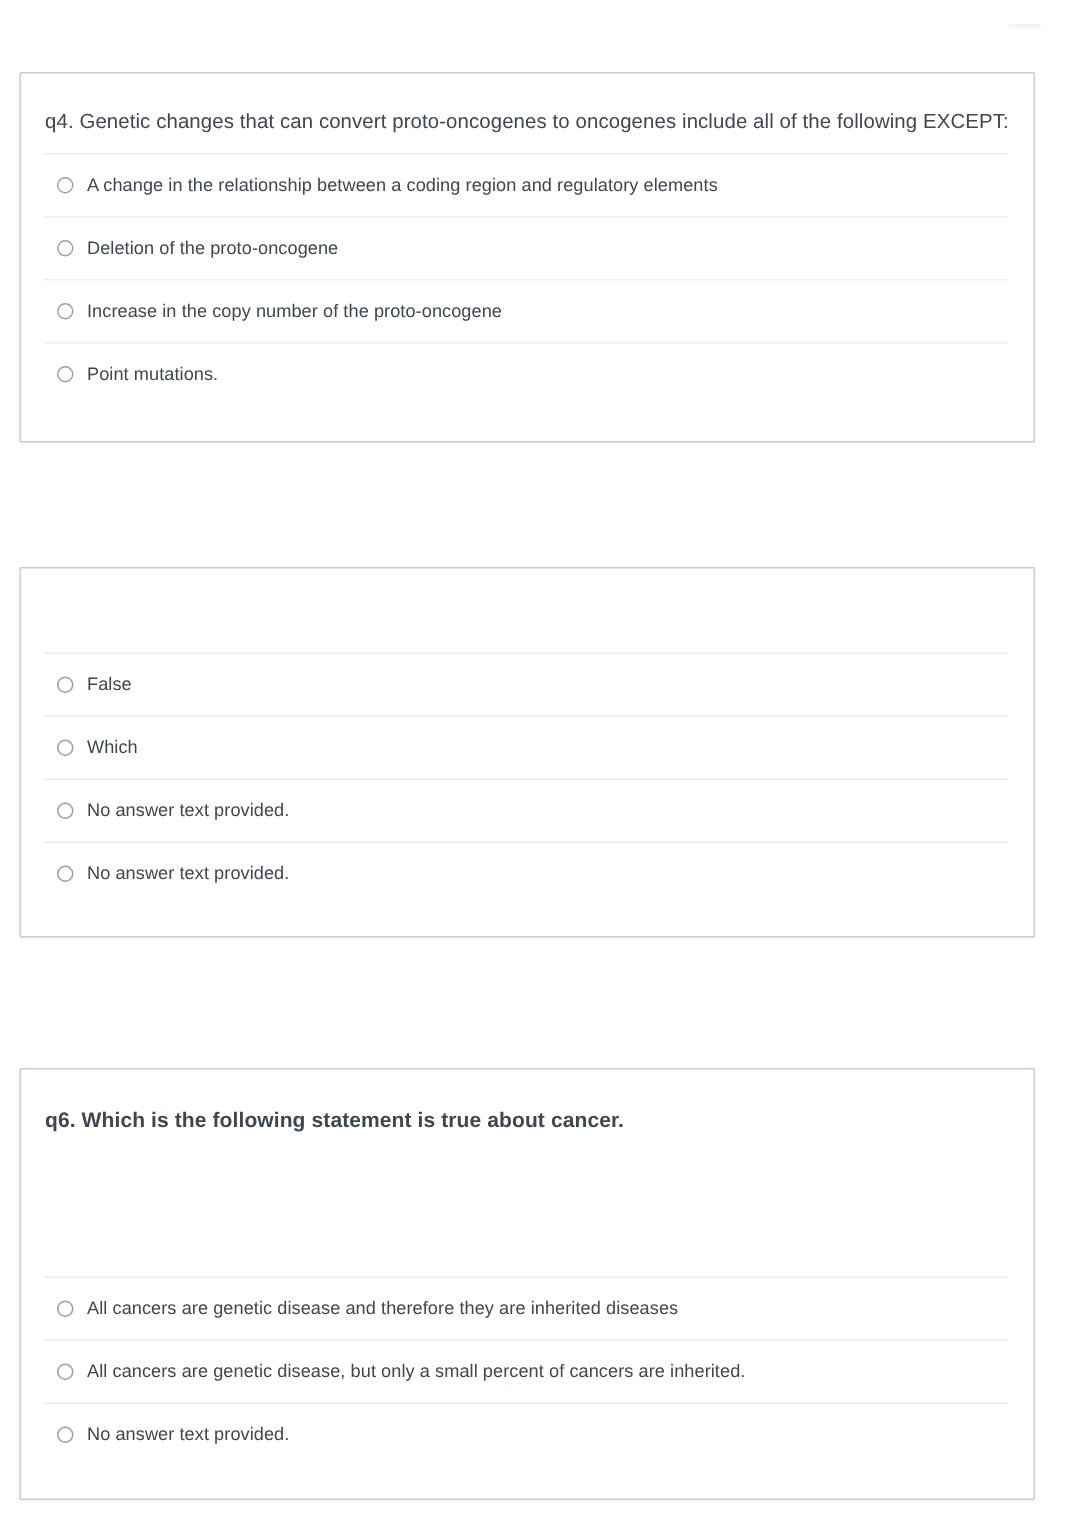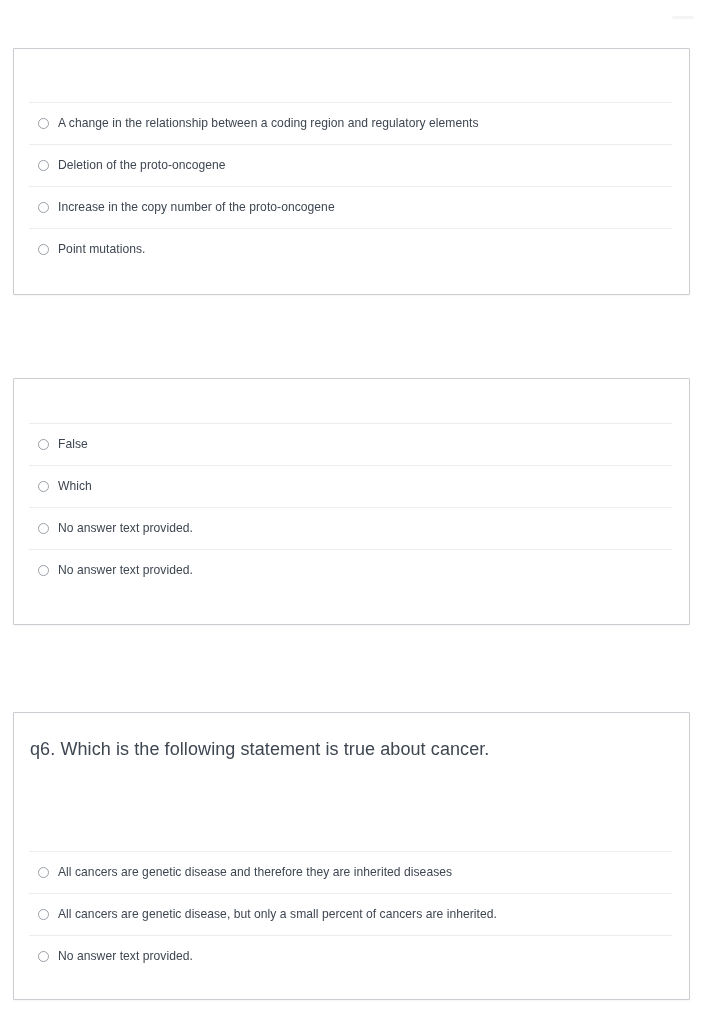--- a/index.html
+++ b/index.html
@@ -48,21 +48,22 @@
     line-height: 1.52;
     letter-spacing: 0.005em;
     white-space: pre-line;
   }
   .qtext.size-lg {
     top: 22px;
     font-size: 13.6px;
   }
   .qtext.size-sm {
     top: 23px;
-    font-size: 18px;
+    font-size: 14px;
+    font-weight: bold;
   }
 
   
   .options {
     position: absolute;
     left: 15px;
     right: 17px;
     bottom: 0;
   }
   .opt-row {
@@ -86,21 +87,21 @@
   .opt-label {
     font-size: 12.1px;
     color: #3e4651;
     line-height: 1.35;
     letter-spacing: 0.004em;
     white-space: nowrap;
   }
 
   
   .opts-1 { bottom: 24px; }
-  .opts-2 { bottom: 33px; text-align: center; }
+  .opts-2 { bottom: 21px; text-align: center; }
   .opts-3 { bottom: 22px; }
 
   
   .artifact {
     position: absolute;
     top: 16px;
     left: 672px;
     width: 22px;
     height: 3px;
     background: rgba(180,186,196,0.16);
@@ -108,20 +109,21 @@
   }
 </style>
 </head>
 <body>
 
 <div class="page">
 
   <div class="artifact"></div>
 
   <div class="qcard qcard-1">
+    <div class="qtext size-lg">q4. Genetic changes that can convert proto-oncogenes to oncogenes include all of the following EXCEPT:</div>
 
     <div class="options opts-1">
       <div class="opt-row">
         <span class="radio"></span>
         <span class="opt-label">A change in the relationship between a coding region and regulatory elements</span>
       </div>
       <div class="opt-row">
         <span class="radio"></span>
         <span class="opt-label">Deletion of the proto-oncogene</span>
       </div>

